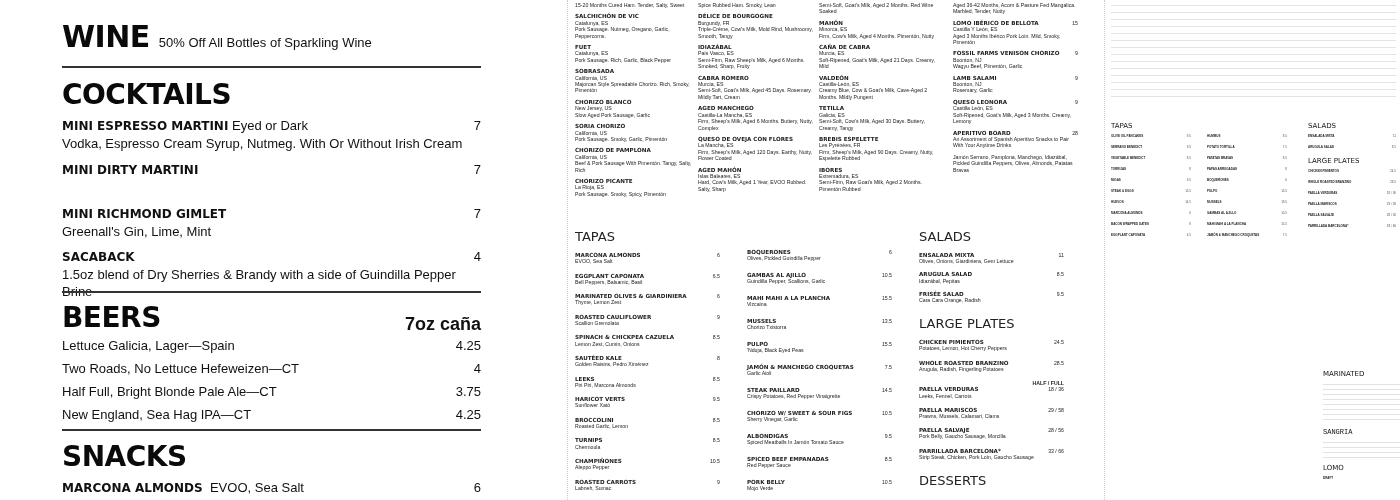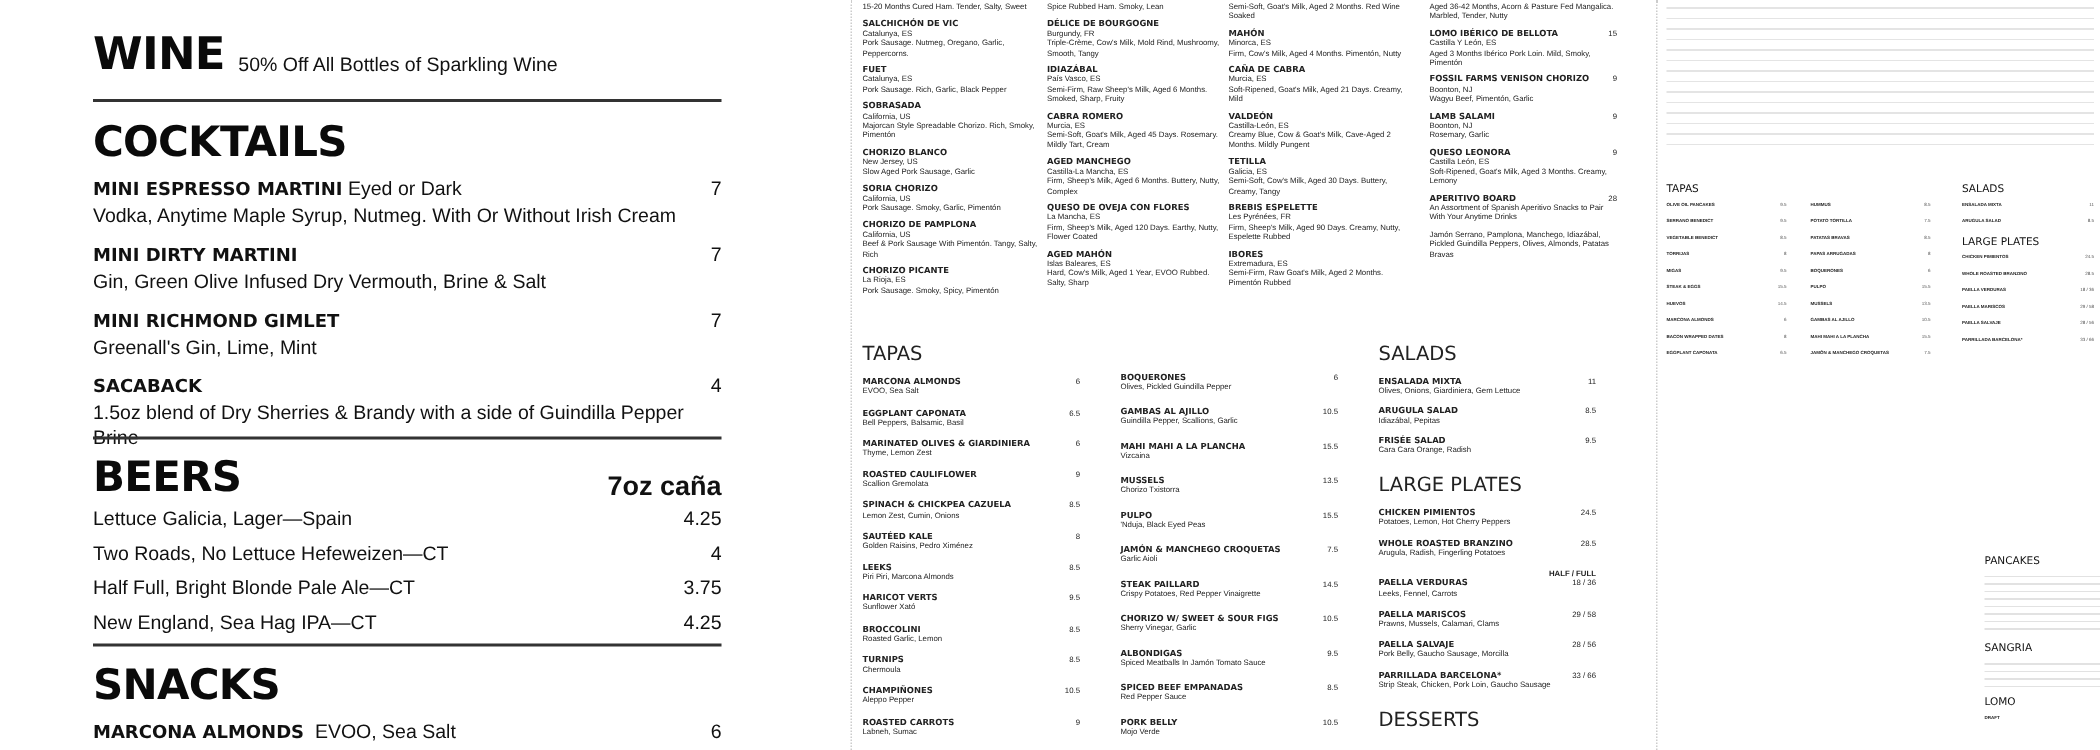--- a/index.html
+++ b/index.html
@@ -49,26 +49,25 @@
     <span class="promo">50% Off All Bottles of Sparkling Wine</span>
   </div>
   <div class="rule" style="top:66px"></div>
 
   <div class="sec-title big-h" style="top:80px">COCKTAILS</div>
 
   <div class="item" style="top:117px">
     <span class="nm">MINI ESPRESSO MARTINI</span>
     <span>Eyed or Dark</span>
     <span class="price">7</span>
-    <div>Vodka, Anytime Maple Syrup, Nutmeg. With Or Without Irish Cream</div>
+    <div>Vodka, Espresso Cream Syrup, Nutmeg. With Or Without Irish Cream</div>
   </div>
   <div class="item" style="top:161px">
     <span class="nm">MINI DIRTY MARTINI</span>
     <span class="price">7</span>
-    <div>Gin, Green Olive Infused Dry Vermouth, Brine &amp; Salt</div>
   </div>
   <div class="item" style="top:205px">
     <span class="nm">MINI RICHMOND GIMLET</span>
     <span class="price">7</span>
     <div>Greenall's Gin, Lime, Mint</div>
   </div>
   <div class="item" style="top:248px">
     <span class="nm">SACABACK</span>
     <span class="price">4</span>
     <div>1.5oz blend of Dry Sherries &amp; Brandy with a side of Guindilla Pepper Brine</div>
@@ -587,22 +586,22 @@
         <div class="mi">
           <div class="n">PARRILLADA BARCELONA*</div>
           <span class="p">33 / 66</span>
           <div>&nbsp;</div>
         </div>
       </div>
   </div>
 
 
   <div class="mini" style="left:218px; top:370px; width:78px;">
-    <div class="mini-h">PANCAKES</div>
+    <div class="mini-h">MARINATED</div>
     <div style="height:40px; background:repeating-linear-gradient(#fff 0 2px,#e2e2e2 2px 3px,#fff 3px 5px);"></div>
-    <div class="mini-h" style="margin-top:6px;">SANGRIA</div>
+    <div class="mini-h" style="margin-top:6px;font-family:Liberation Mono, monospace;">SANGRIA</div>
     <div style="height:18px; background:repeating-linear-gradient(#fff 0 2px,#e2e2e2 2px 3px,#fff 3px 5px);"></div>
     <div class="mini-h" style="margin-top:6px;">LOMO</div>
     <div class="n">DRAFT</div>
   </div>
 
   <div class="mini" style="left:6px; top:2px; width:285px; height:100px; background:repeating-linear-gradient(#fff 0 3px,#e4e4e4 3px 4px,#fff 4px 7px);"></div>
 </section>
 
 </body></html>

